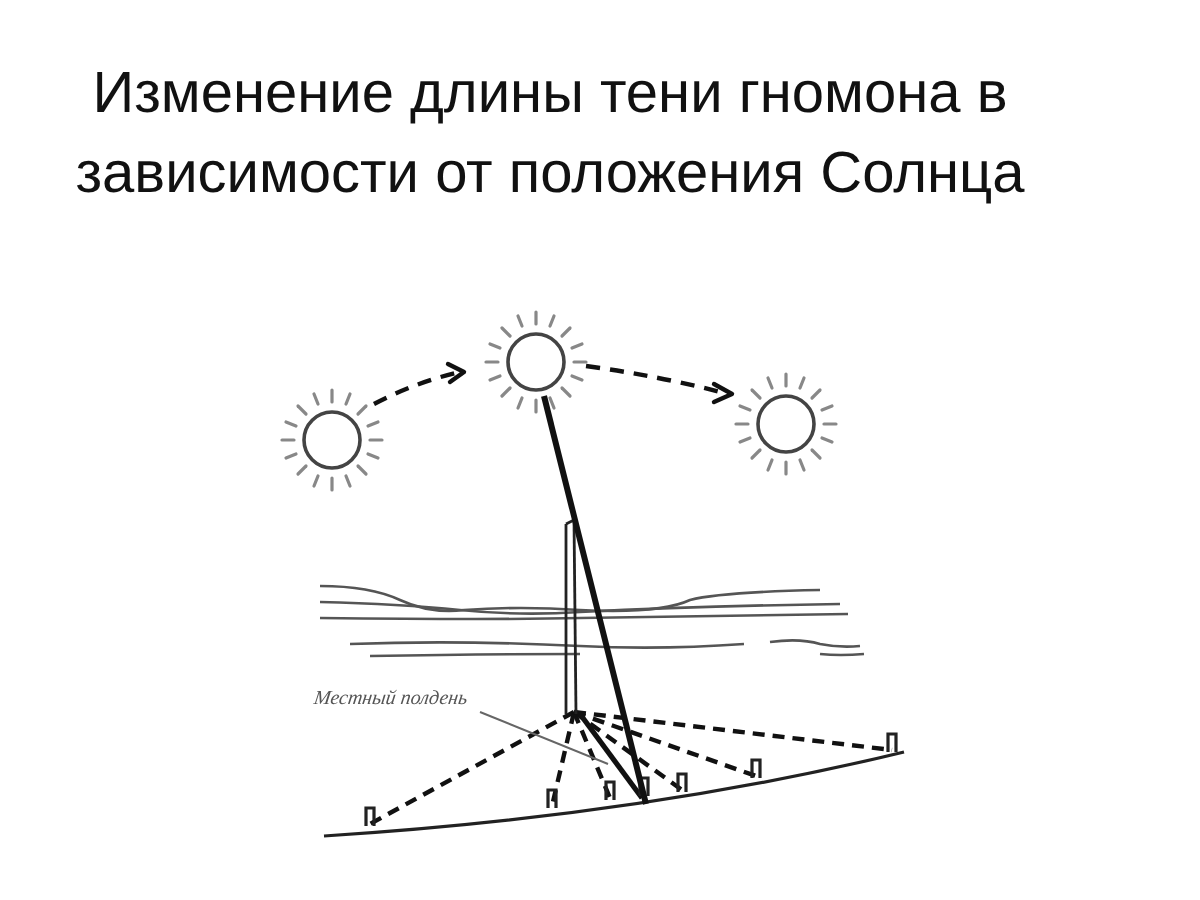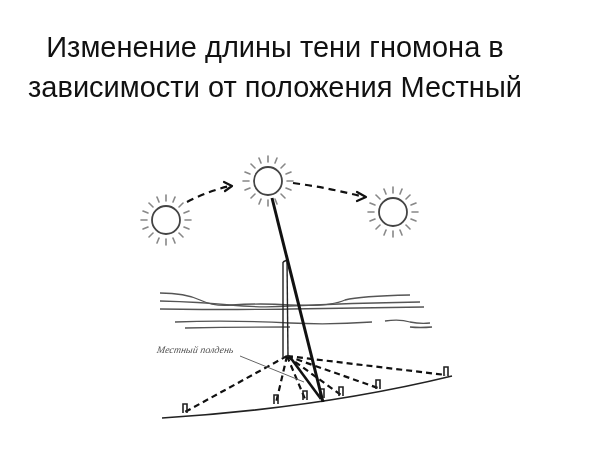--- a/index.html
+++ b/index.html
@@ -15,21 +15,21 @@
       position: absolute; left: 157px; top: 344px;
       font-family: "Liberation Serif", serif; font-style: italic;
       font-size: 10px; color: #555555; transform: skewX(-8deg);
     }
   </style>
 </head>
 <body>
 
 <div class="title">
   <span>Изменение длины тени гномона в</span>
-  <span>зависимости от положения Местный</span>
+  <span>зависимости от положения Солнца</span>
 </div>
 
 <svg class="diagram" viewBox="0 0 600 450" xmlns="http://www.w3.org/2000/svg">
   <defs>
     <g id="rays">
       <g stroke="#888888" stroke-width="1.6" stroke-linecap="round">
         <line x1="0" y1="-19" x2="0" y2="-25"></line>
         <line x1="0" y1="19" x2="0" y2="25"></line>
         <line x1="-19" y1="0" x2="-25" y2="0"></line>
         <line x1="19" y1="0" x2="25" y2="0"></line>

